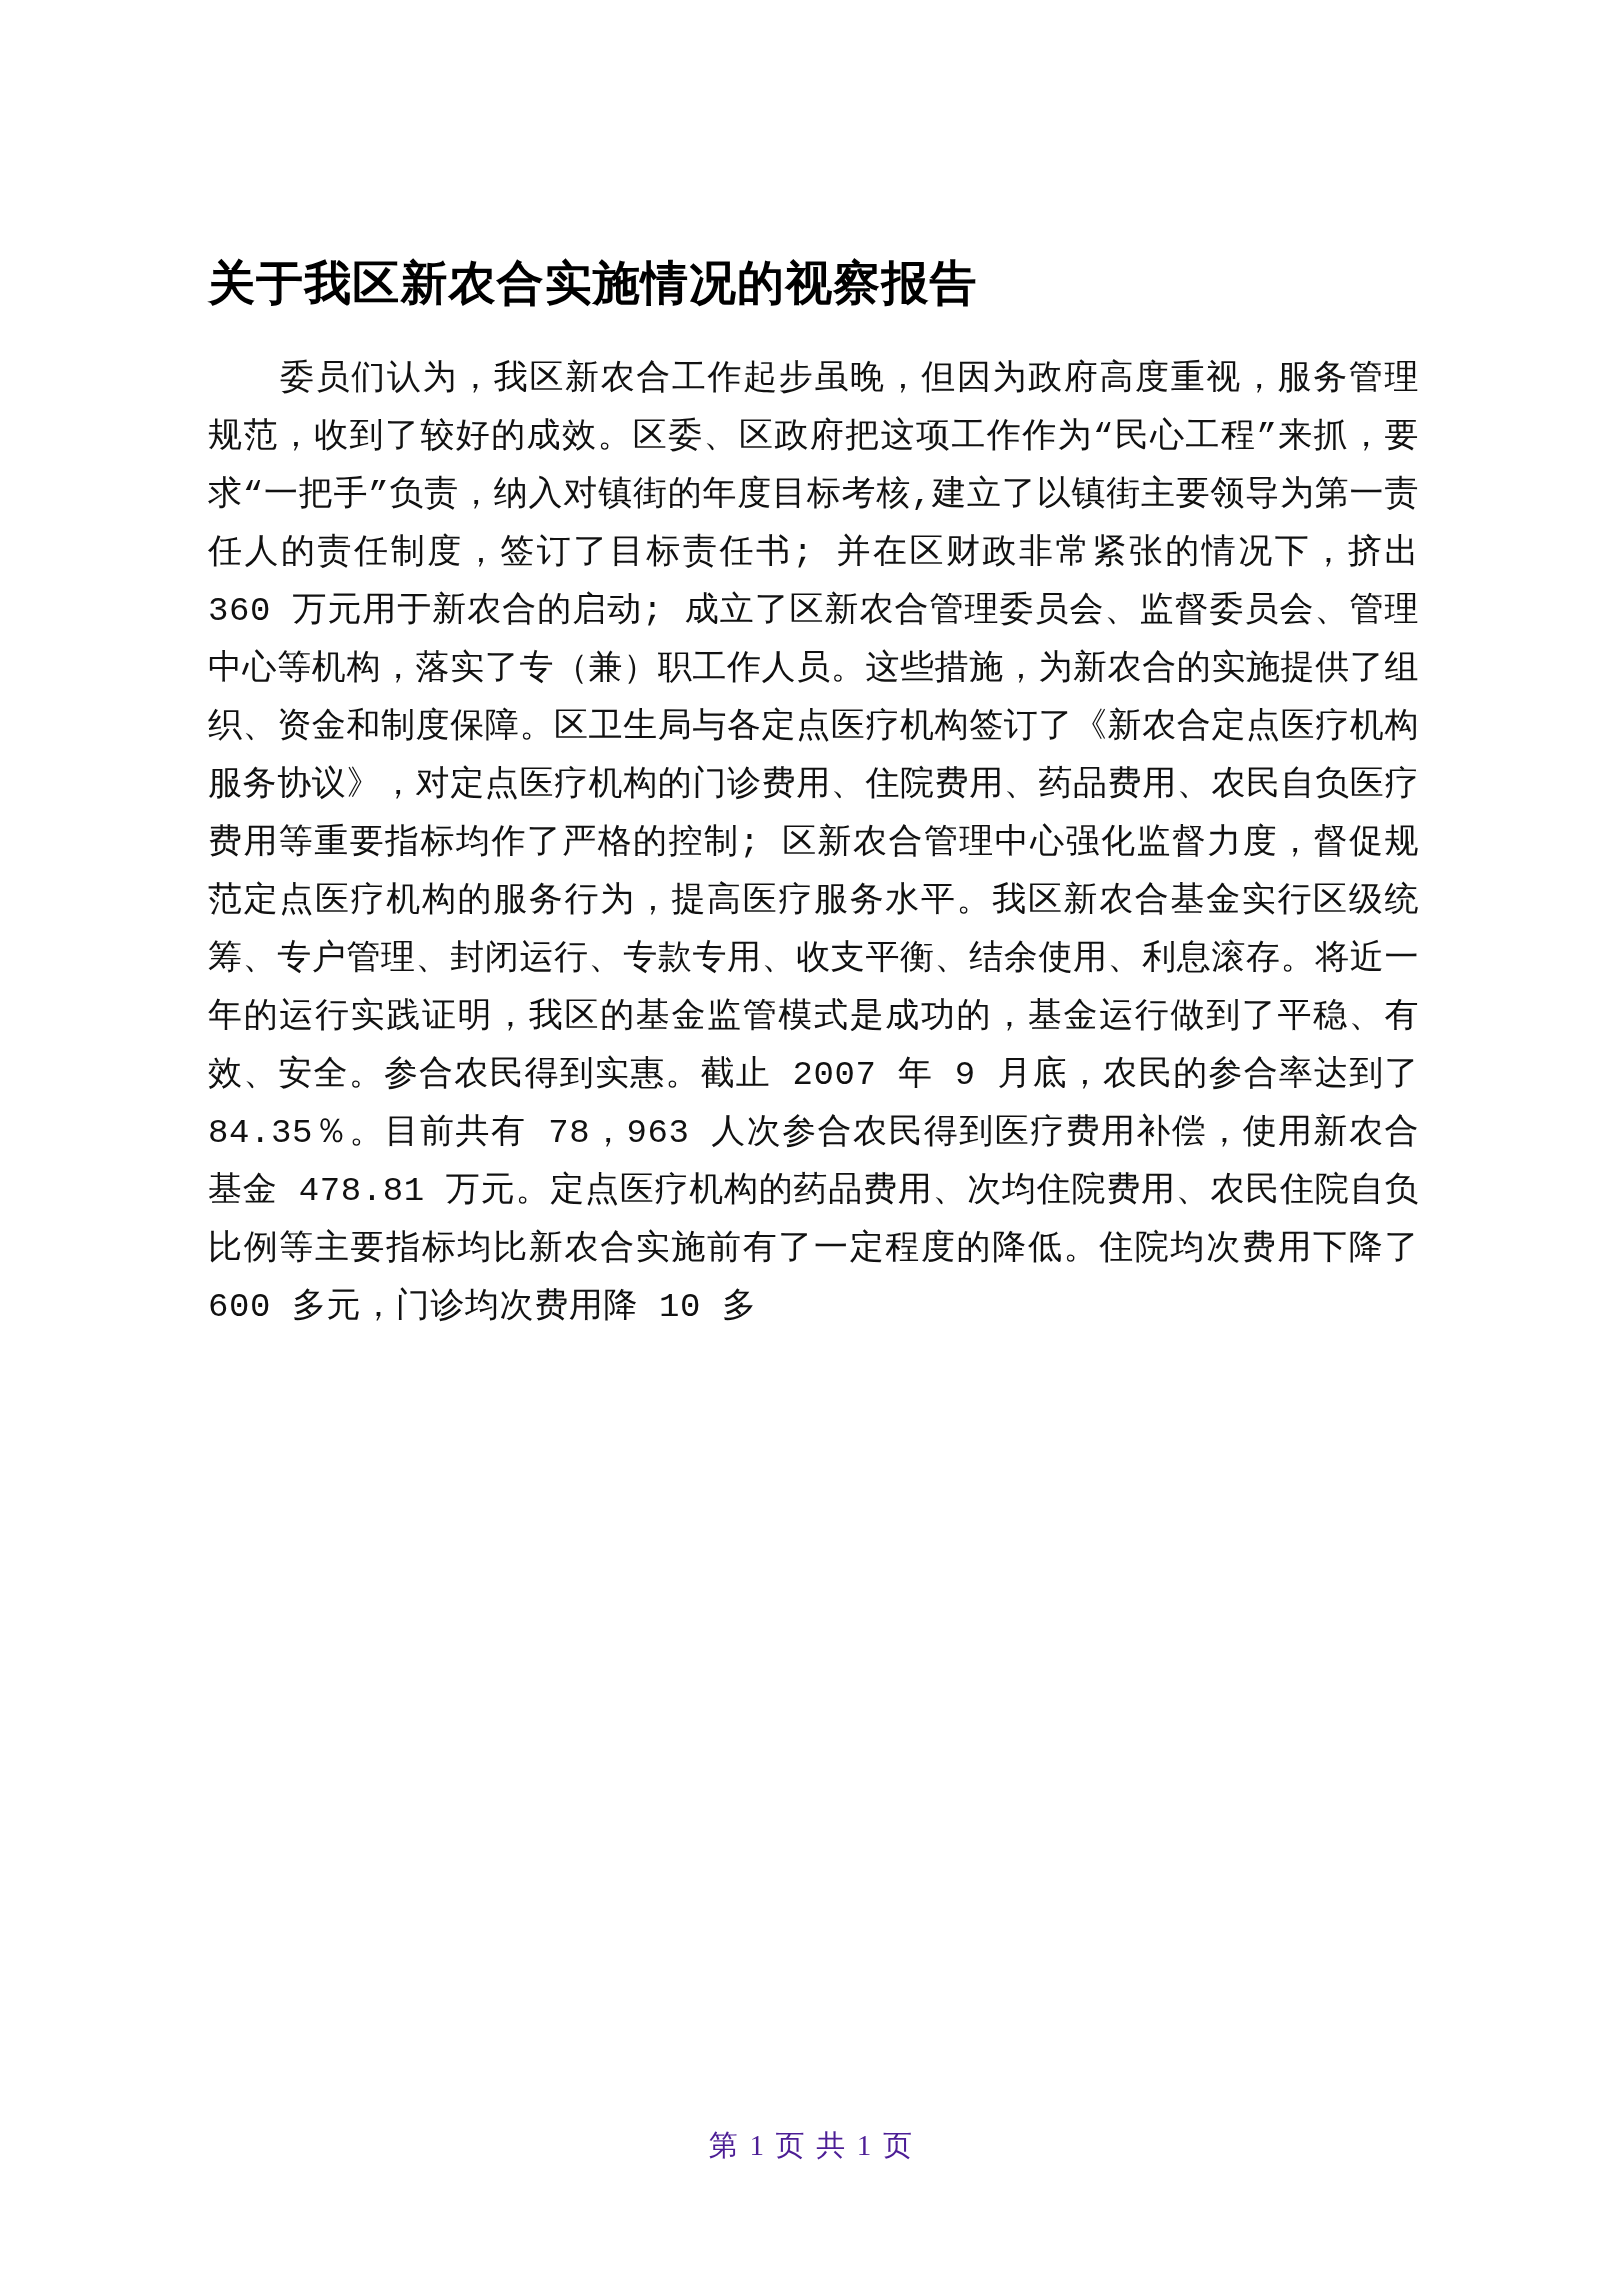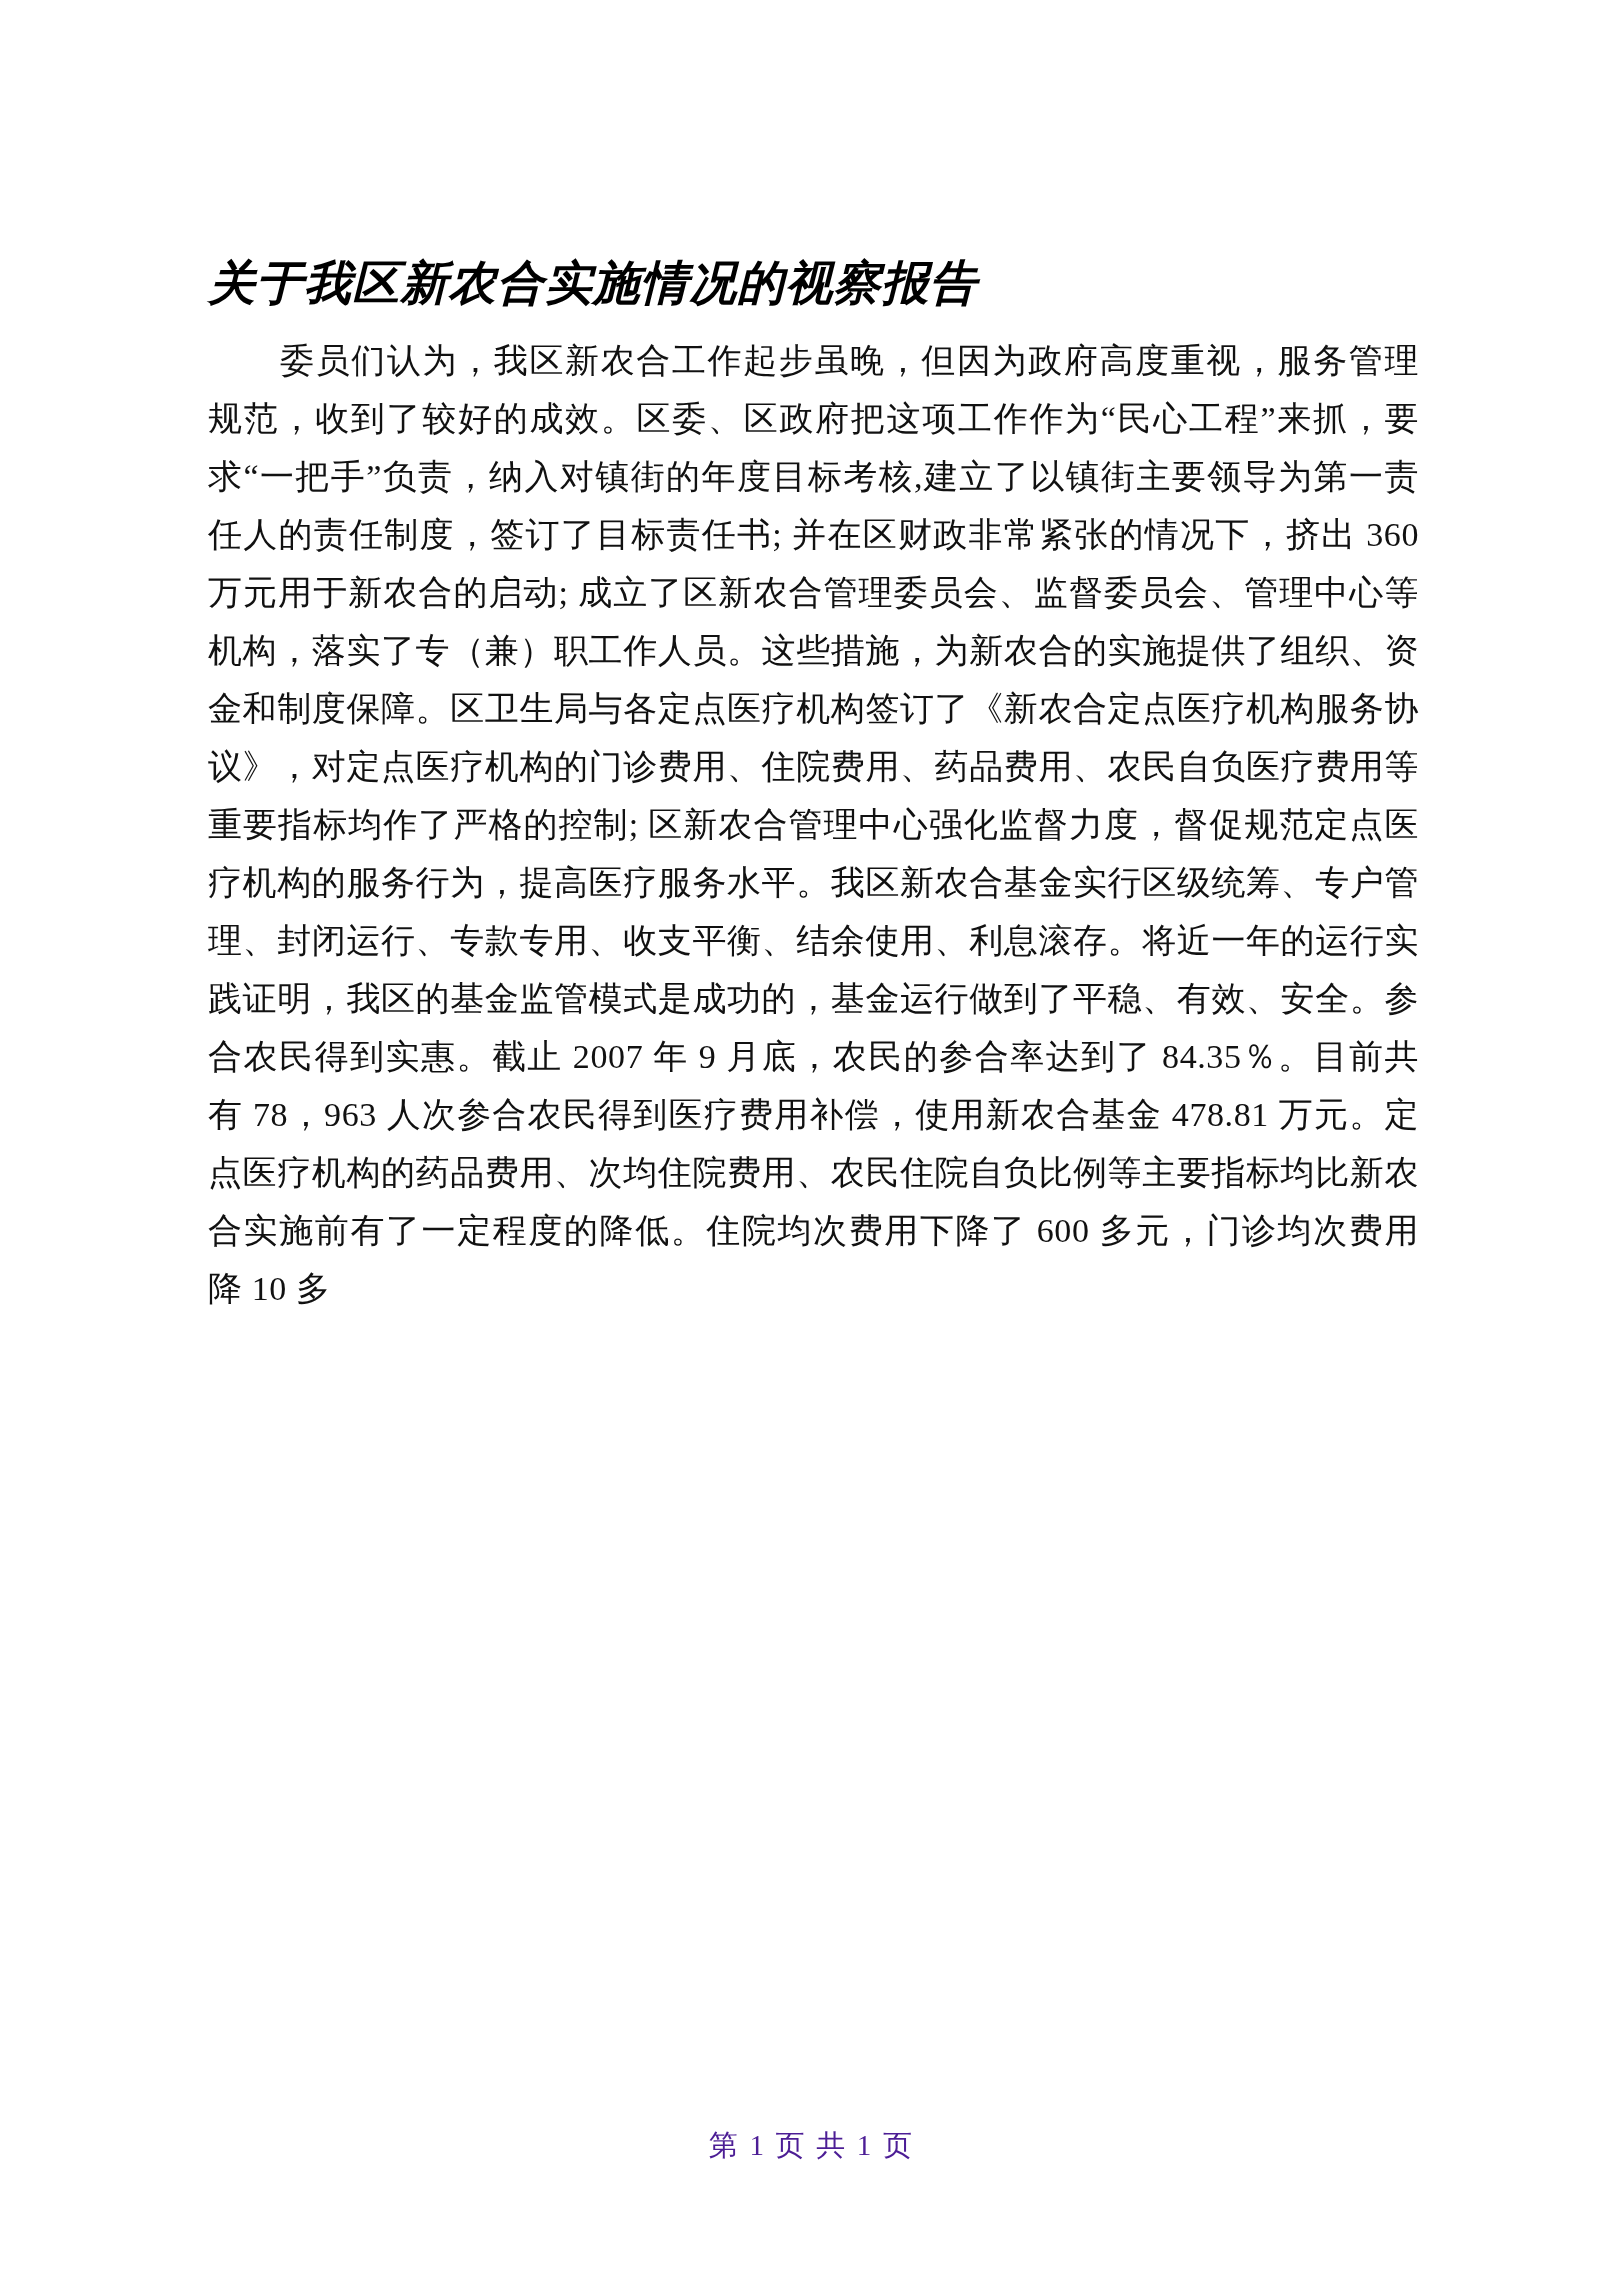--- a/index.html
+++ b/index.html
@@ -23,35 +23,34 @@
     left: 208px;
     top: 255px;
     width: 1211px;
   }
   .doc-title {
     font-family: "DejaVu Serif", "Liberation Serif", serif;
     font-size: 47px;
     font-weight: 700;
     letter-spacing: 1.1px;
     line-height: 1.2;
-    margin: 0 0 21px 0;
+    margin: 0 0 39px 0;
     text-align: left;
     color: #000000;
-    font-style: italic;
   }
   .doc-body p {
     margin: 0;
     font-size: 34px;
     line-height: 58px;
     text-align: justify;
     text-justify: inter-ideograph;
     text-indent: 72px;
     letter-spacing: 0.6px;
     color: #111111;
-    font-family: Liberation Serif, serif;
+    font-family: Liberation Mono, monospace;
   }
   .footer {
     position: absolute;
     left: 0;
     right: 0;
     top: 2126px;
     text-align: center;
     font-size: 29px;
     letter-spacing: 2.2px;
     color: #4c1d95;

